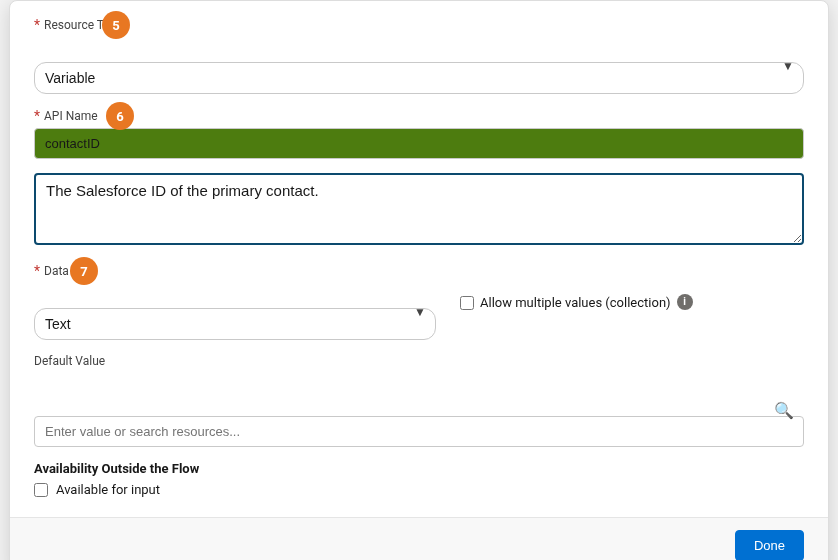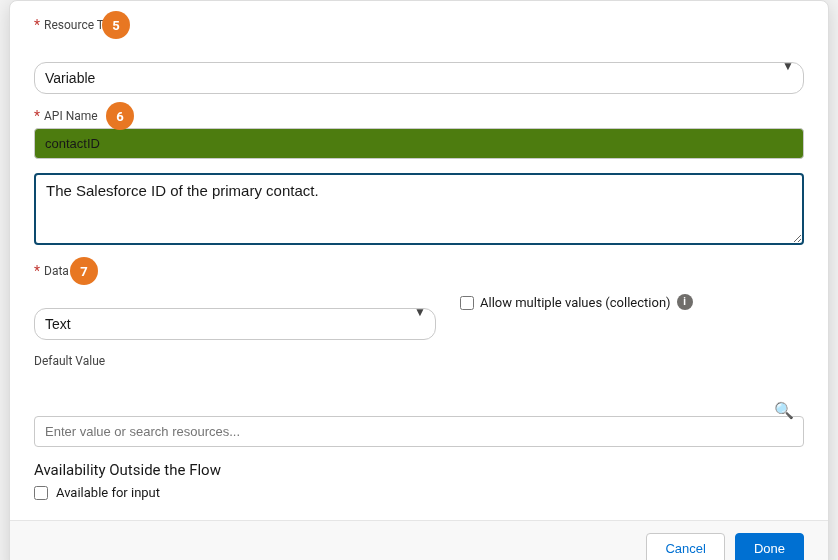--- a/index.html
+++ b/index.html
@@ -157,22 +157,22 @@
       right: 10px;
       top: 50%;
       transform: translateY(-50%);
       color: #706e6b;
       font-size: 16px;
     }
     .availability-section {
       margin-top: 6px;
     }
     .availability-title {
-      font-size: 15px;
-      font-weight: 400;
+      font-size: 13px;
+      font-weight: 700;
       color: #181818;
       margin-bottom: 6px;
     }
     .checkbox-row {
       display: flex;
       align-items: center;
       gap: 8px;
       margin-bottom: 4px;
       font-size: 13px;
       color: #181818;
@@ -315,17 +315,16 @@
       <div class="availability-title">Availability Outside the Flow</div>
       <div class="checkbox-row">
         <input type="checkbox" style="">
         <span>Available for input</span>
       </div>
     </div>
 
   </div>
 
   <div class="dialog-footer">
-    <button class="btn btn-cancel">Cancel</button>
     <button class="btn btn-done">Done</button>
   </div>
 
 </div>
 
 </body></html>

